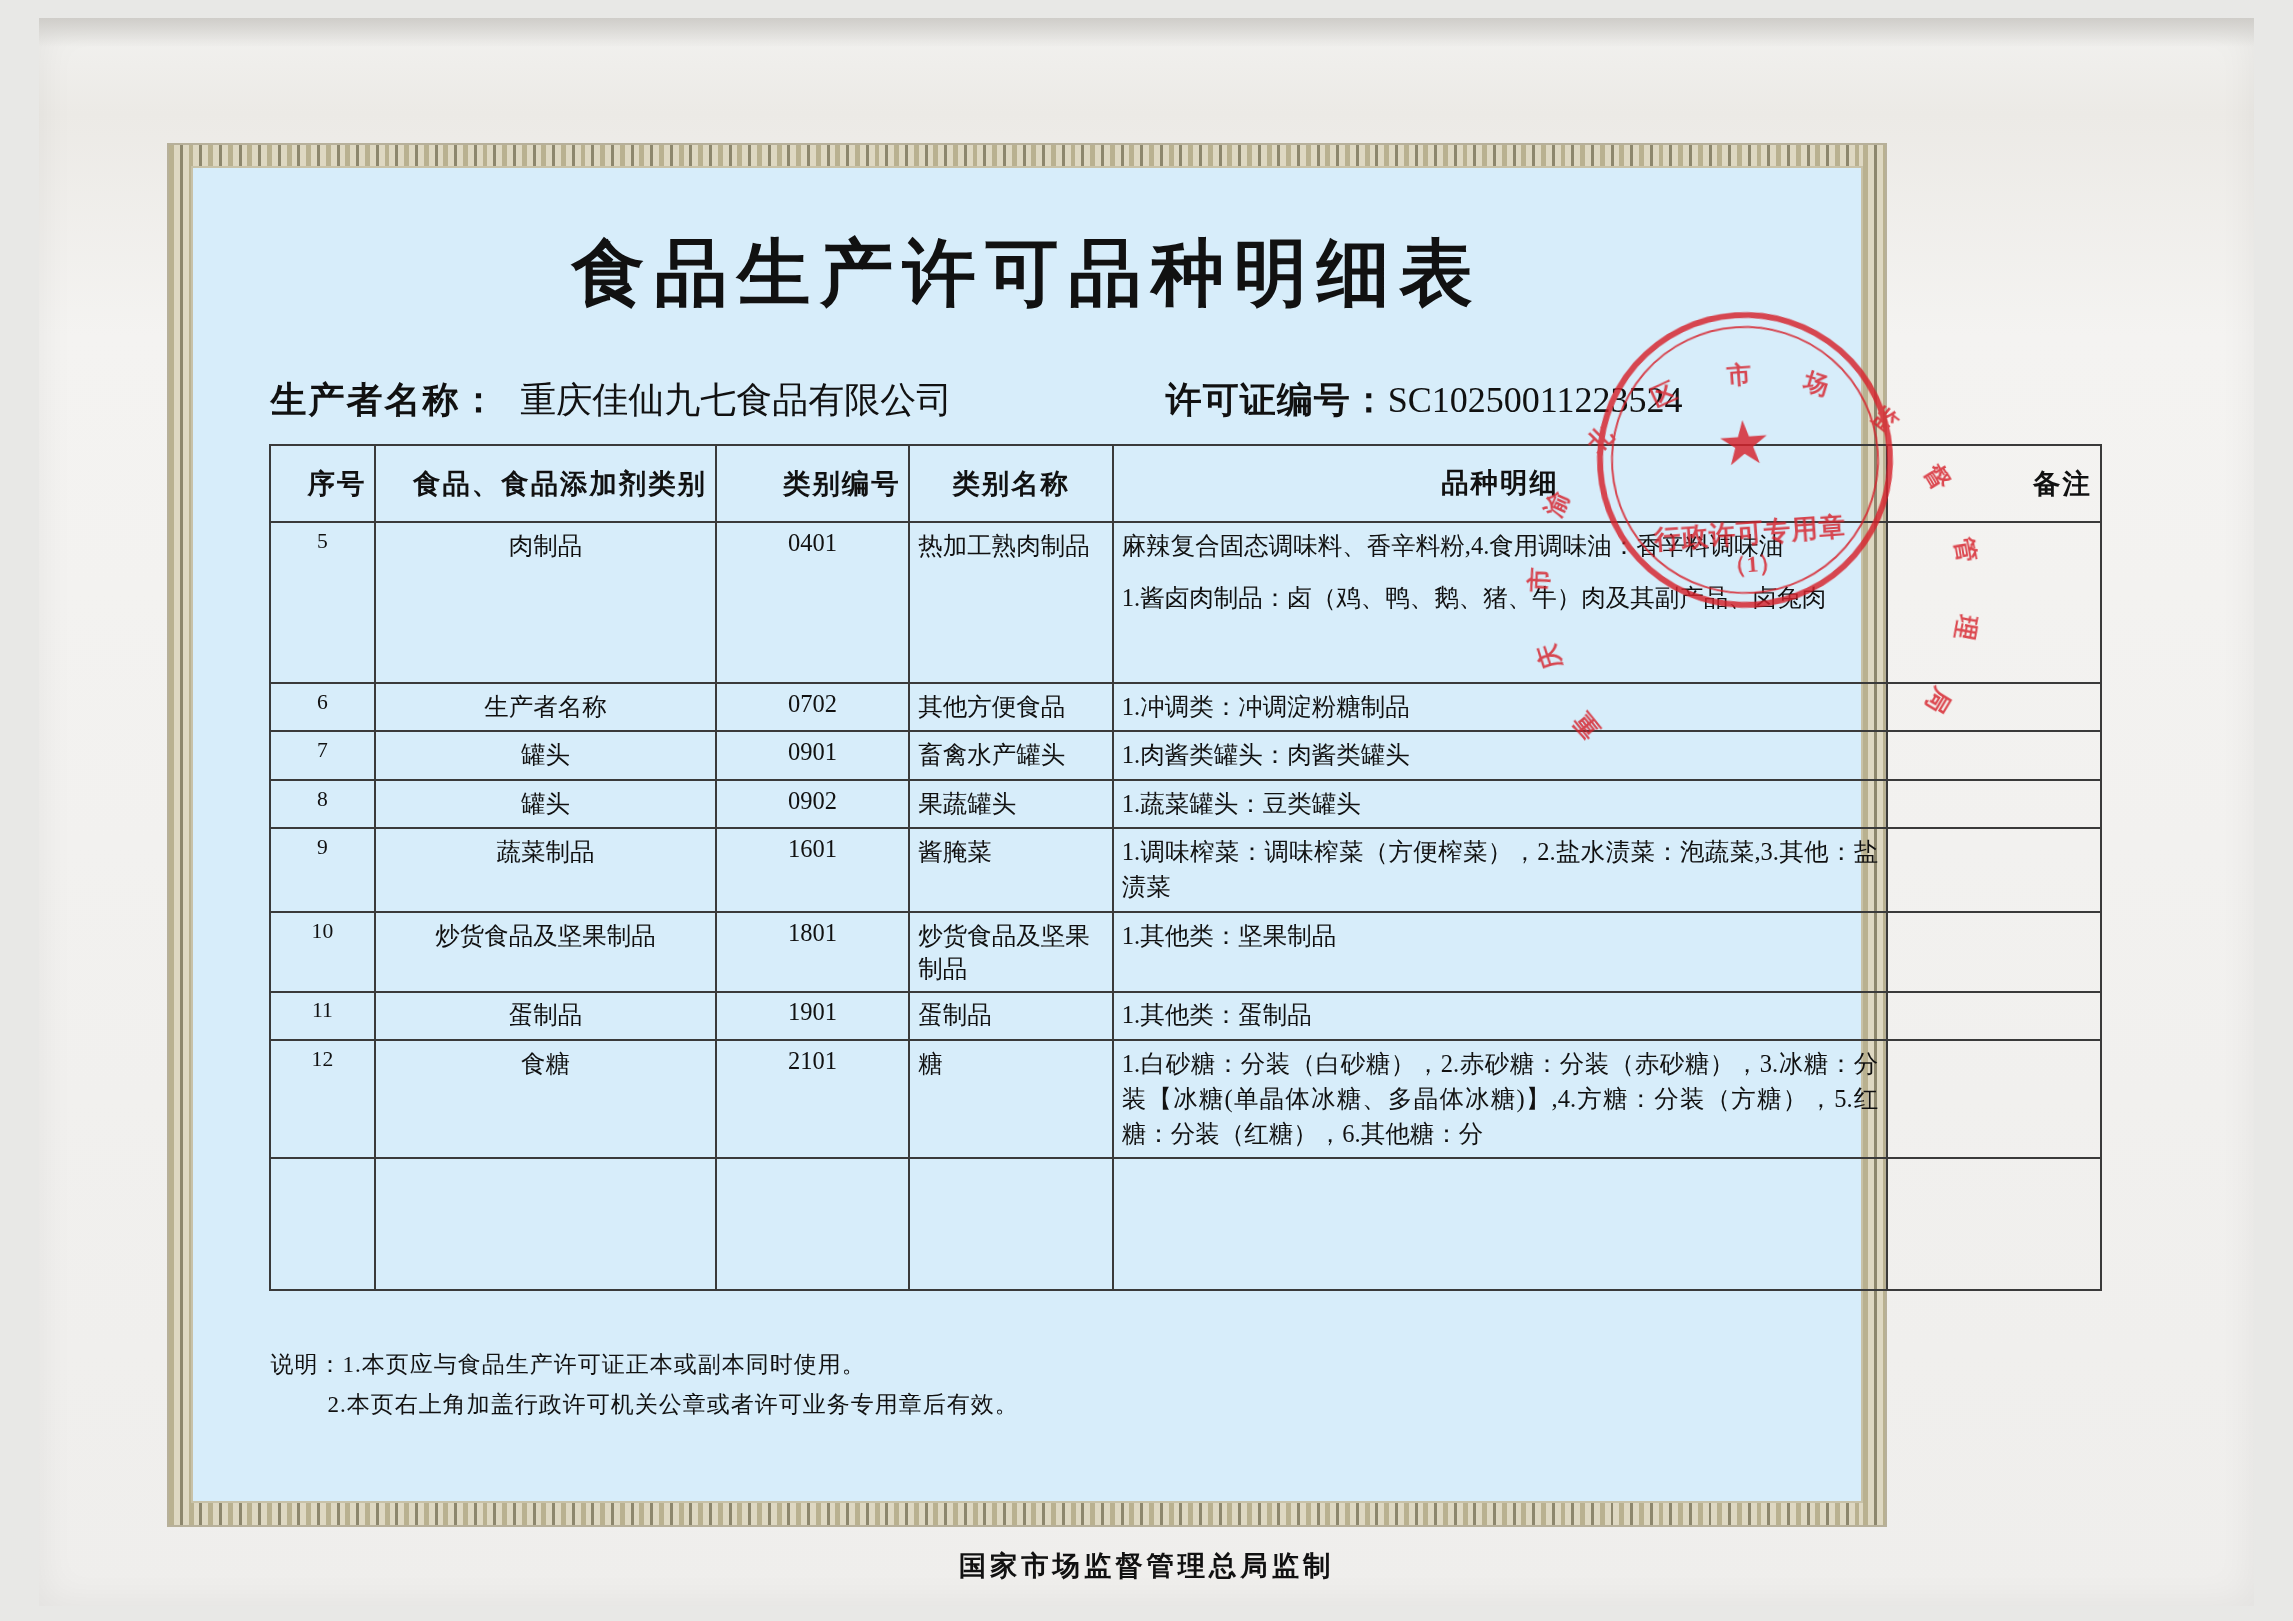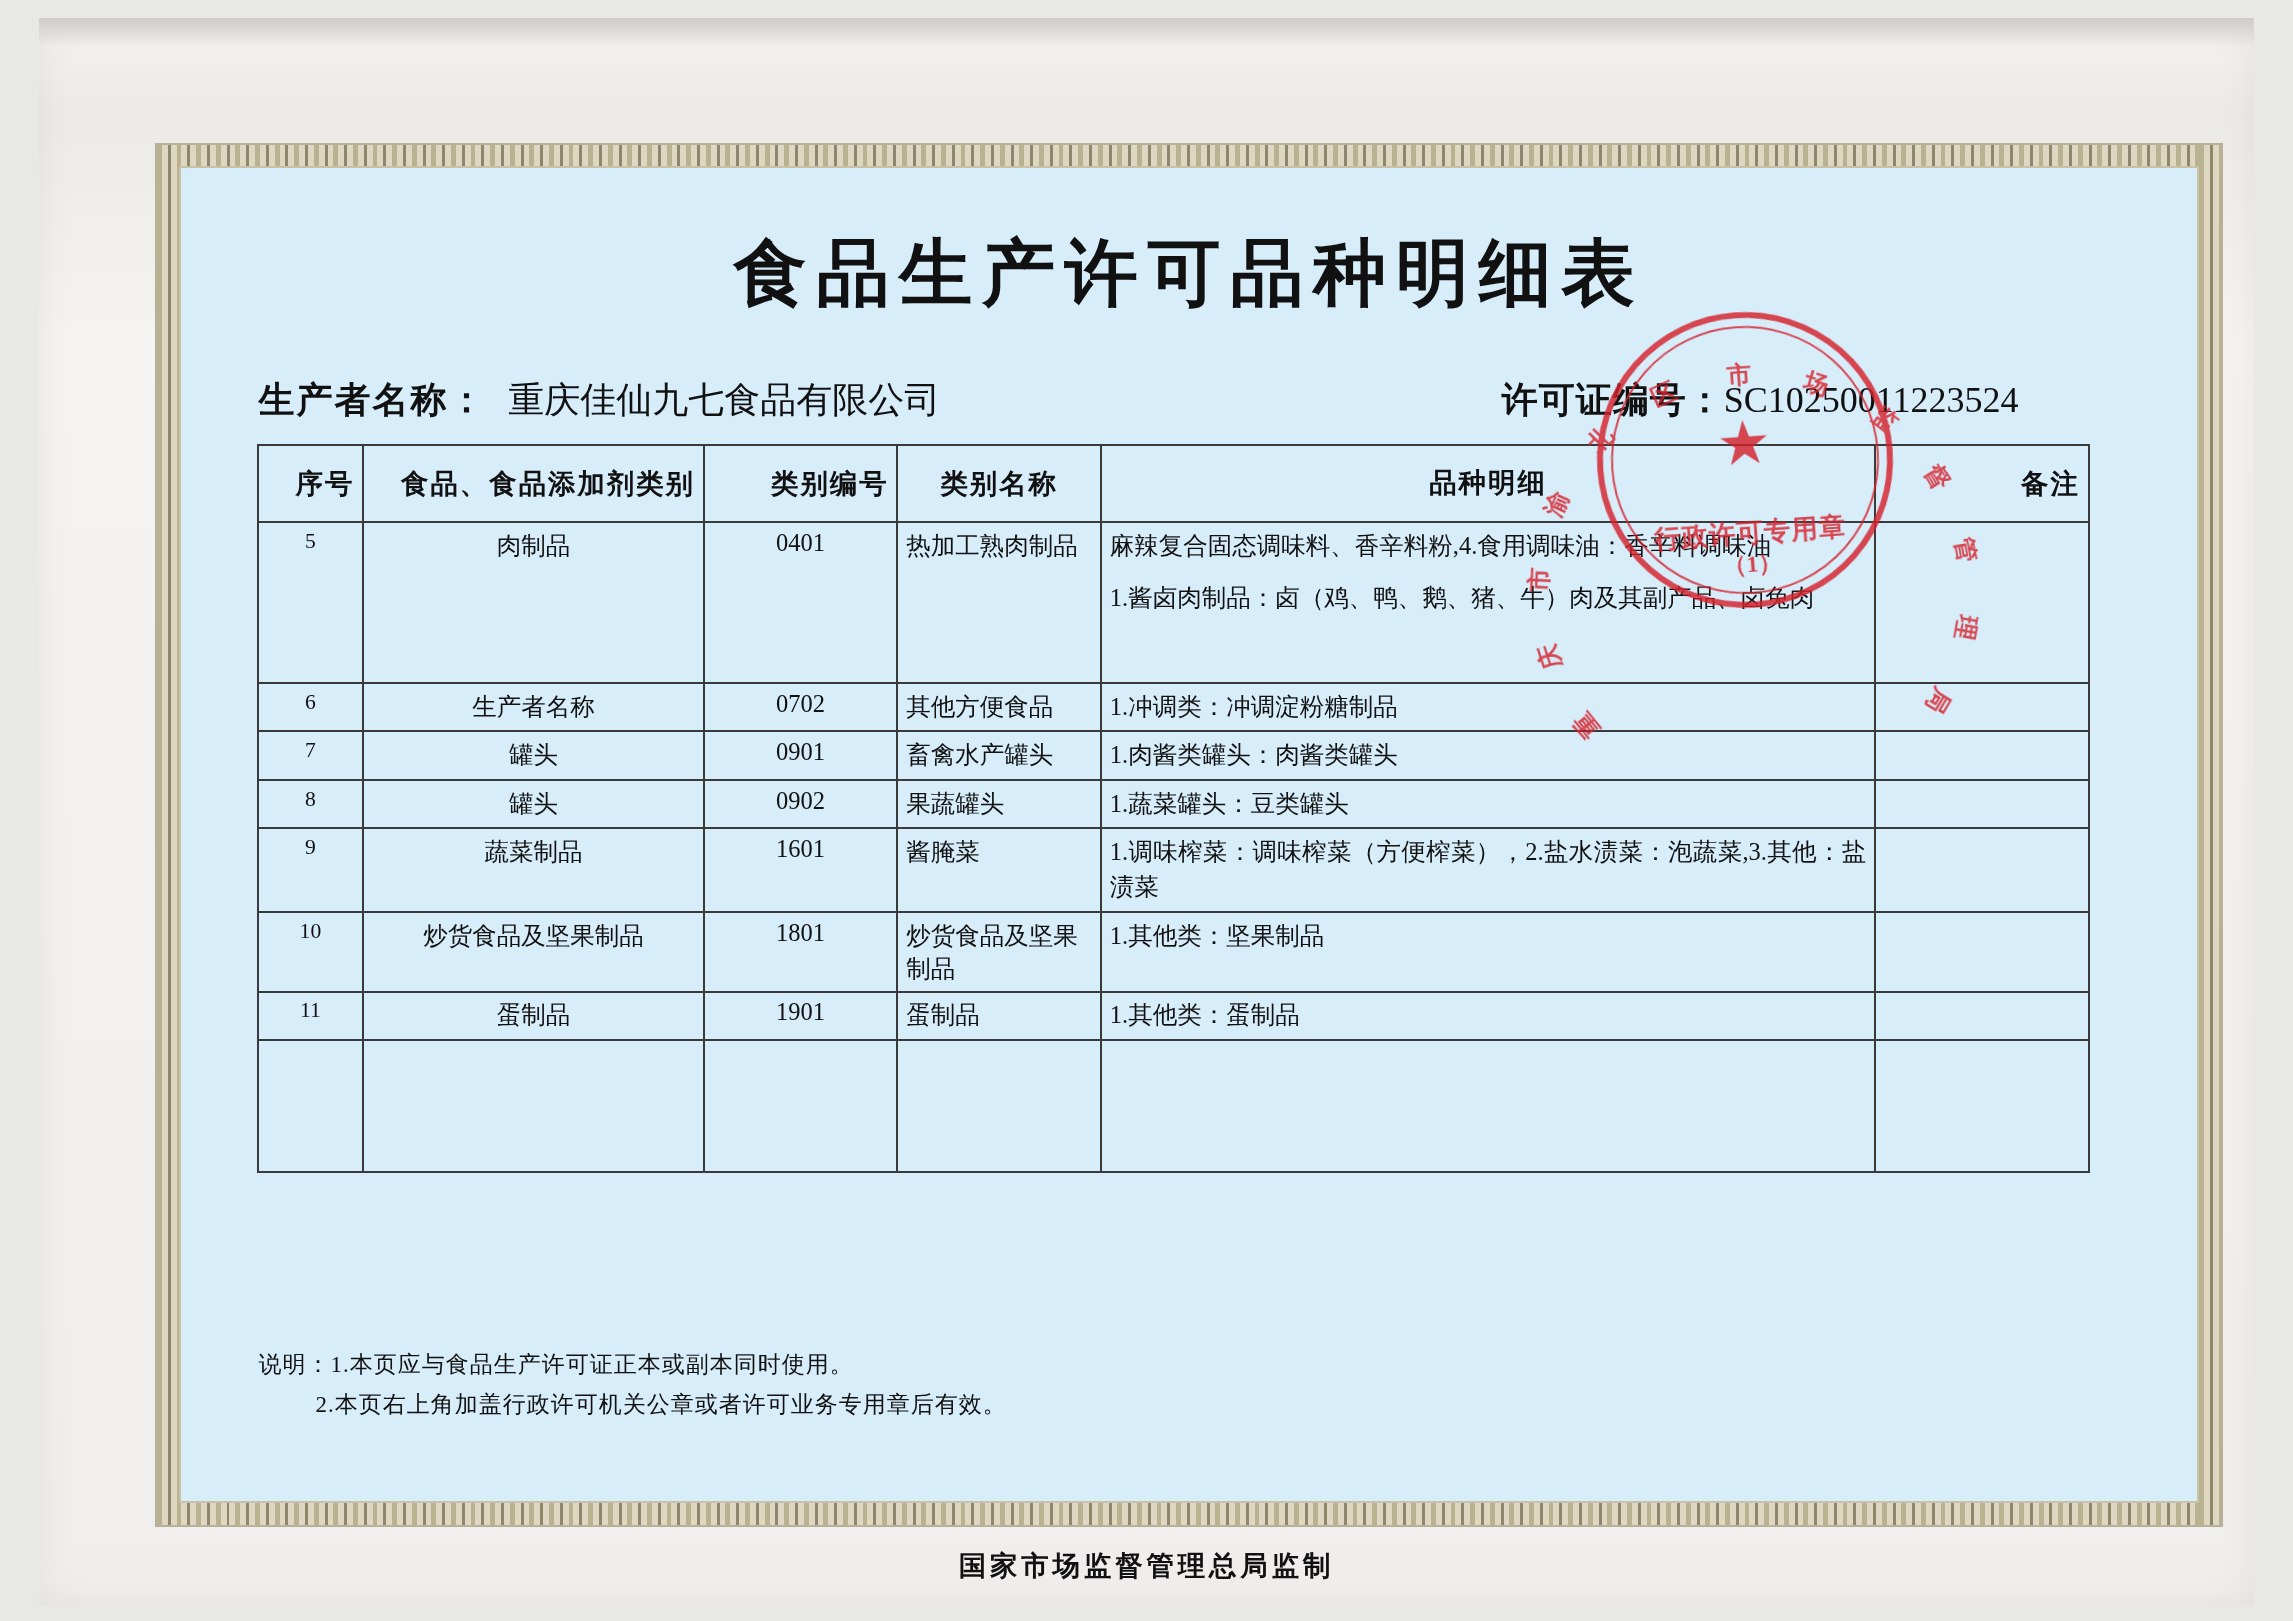--- a/index.html
+++ b/index.html
@@ -32,23 +32,23 @@
   }
   .paper-top-shadow {
     position: absolute;
     left: 0; top: 0; width: 100%; height: 29px;
     background: linear-gradient(180deg, #cfcdc9 0%, rgba(240,240,238,0) 100%);
   }
 
   
   .frame {
     position: absolute;
-    left: 116px;
+    left: 128px;
     top: 125px;
-    width: 2068px;
+    width: 1720px;
     height: 1384px;
     background: #d9eefa;
     border: 2.9px solid #b7b09a;
     box-sizing: border-box;
   }
   .orn-band {
     position: absolute;
     background-color: #cfc9ae;
     background-image:
       repeating-linear-gradient(90deg,
@@ -329,20 +329,28 @@
 
             <tr>
               <td class="c-idx">11</td>
               <td class="c-cat">蛋制品</td>
               <td class="c-code">1901</td>
               <td class="c-name">蛋制品</td>
               <td class="c-detail">1.其他类：蛋制品</td>
               <td class="c-note"></td>
             </tr>
 
+            <tr>
+              <td class="c-idx">12</td>
+              <td class="c-cat">食糖</td>
+              <td class="c-code">2101</td>
+              <td class="c-name">糖</td>
+              <td class="c-detail detail-just">1.白砂糖：分装（白砂糖），2.赤砂糖：分装（赤砂糖），3.冰糖：分装【冰糖(单晶体冰糖、多晶体冰糖)】,4.方糖：分装（方糖），5.红糖：分装（红糖），6.其他糖：分</td>
+              <td class="c-note"></td>
+            </tr>
 
             <tr class="pad-row">
               <td class="c-idx"></td>
               <td class="c-cat"></td>
               <td class="c-code"></td>
               <td class="c-name"></td>
               <td class="c-detail"></td>
               <td class="c-note"></td>
             </tr>
           </tbody>

